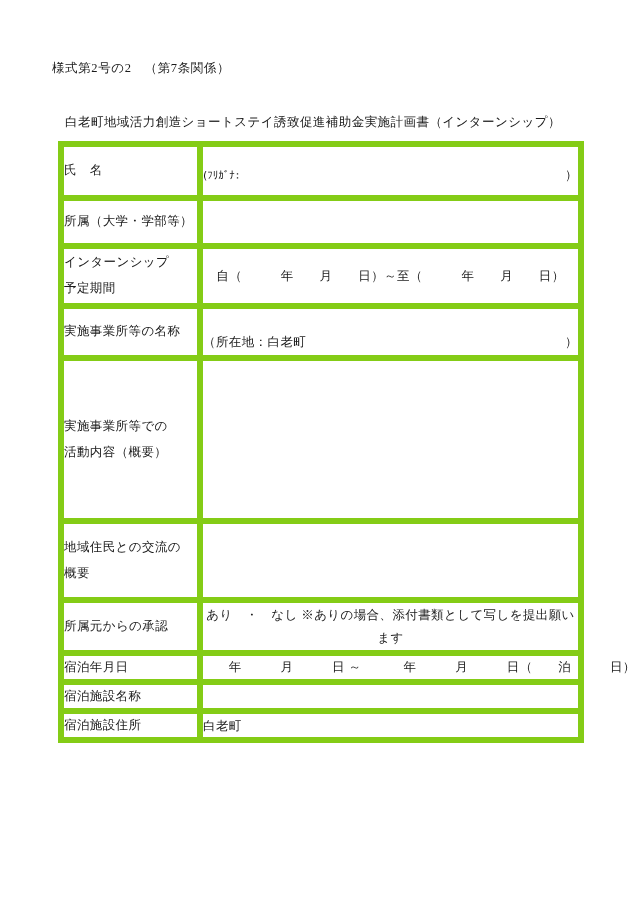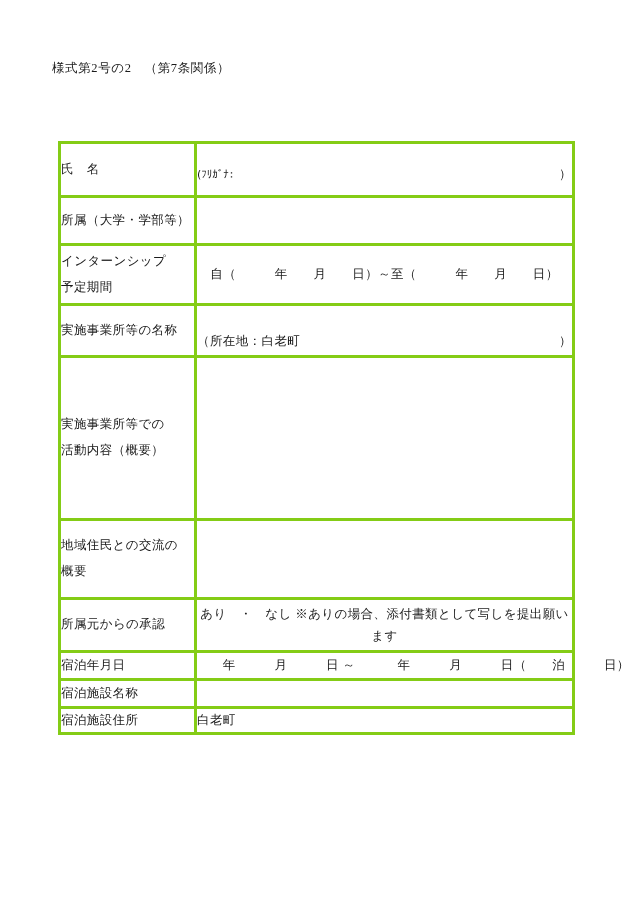--- a/index.html
+++ b/index.html
@@ -46,21 +46,21 @@
   
   .form-table {
     position: absolute;
     left: 58px;
     top: 141px;
     width: 508px;
     border-collapse: collapse;
     table-layout: fixed;
   }
   .form-table td {
-    border: 3px solid #84cc16;
+    border: 6px solid #84cc16;
     padding: 0;
     vertical-align: middle;
     font-size: 12.5px;
     letter-spacing: 0.4px;
   }
   .lbl {
     width: 133px;
     padding: 0 0 0 8px;
     line-height: 1.85;
   }
@@ -116,20 +116,21 @@
   .two-line { line-height: 2.05; }
   .note-line { font-size: 12.5px; }
 </style>
 </head>
 <body>
 
 <div class="page">
 
   <div class="form-code">様式第2号の2　（第7条関係）</div>
 
+  <div class="doc-title">白老町地域活力創造ショートステイ誘致促進補助金実施計画書（インターンシップ）</div>
 
   <table class="form-table">
     <tbody>
 
       <tr class="r-name">
         <td class="lbl v-mid">
           <span class="ln">氏　名</span>
         </td>
         <td class="val v-top">
           <span class="val-lower">

